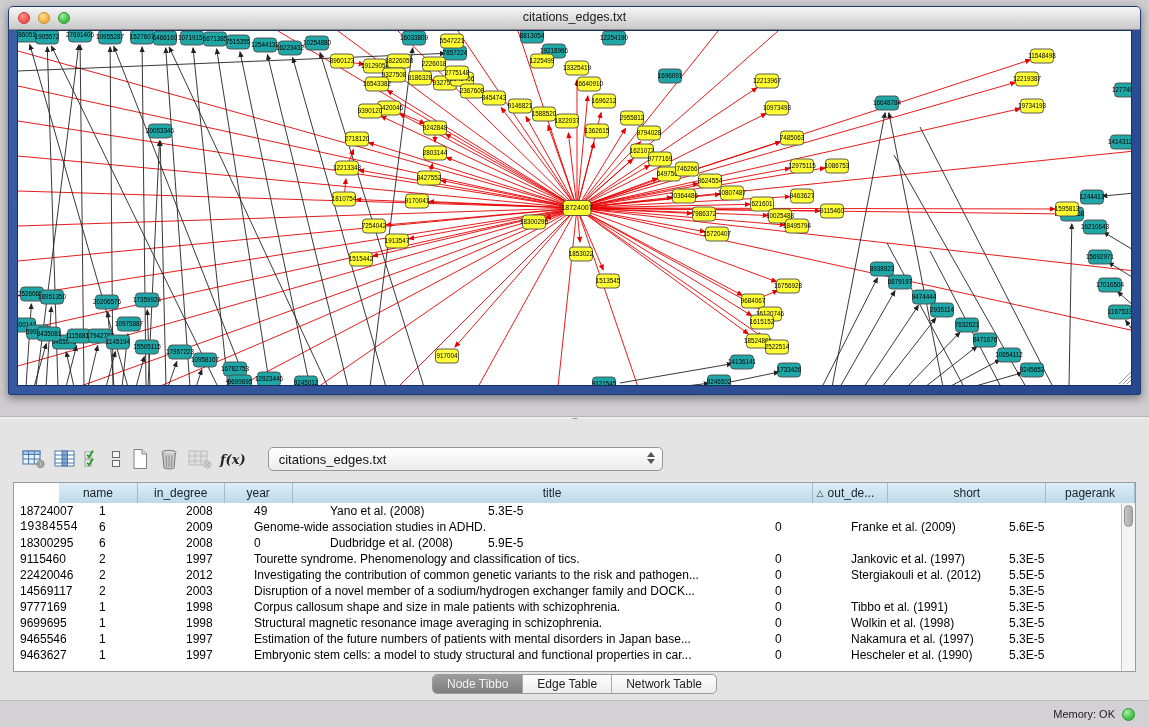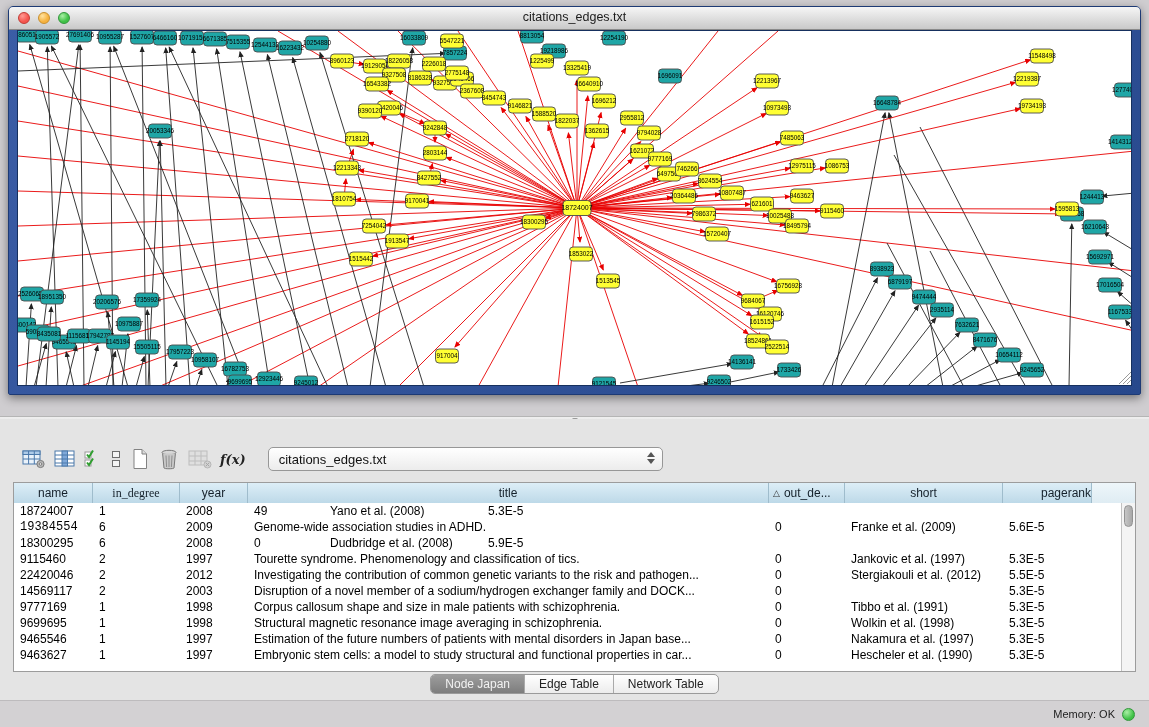--- a/index.html
+++ b/index.html
@@ -61,21 +61,21 @@
     border:1px solid #979797;border-radius:5px;
     background:linear-gradient(#ffffff,#ececec);
     display:flex;align-items:center;padding:0 24px 0 10px;font-size:13px;color:#111;
   }
   .combo .steppers{position:absolute;right:7px;top:4px;display:flex;flex-direction:column;gap:2px;}
   .combo .tri-up{width:0;height:0;border-left:4px solid transparent;border-right:4px solid transparent;border-bottom:5px solid #555;}
   .combo .tri-down{width:0;height:0;border-left:4px solid transparent;border-right:4px solid transparent;border-top:5px solid #555;}
   
   .table-wrap{
     position:absolute;left:13px;right:13px;top:63px;height:190px;box-sizing:border-box;
-    background:#fff;border:1px solid #9c9c9c;overflow:hidden;
+    background:#fff;border:1px solid #9c9c9c;overflow:hidden;padding-left:45px;
   }
   .thead{display:flex;height:20px;background:linear-gradient(#ddeef7,#bdd9e8);
     border-bottom:1px solid #8fb0c4;font-size:12px;color:#15212b;}
   .th{box-sizing:border-box;border-right:1px solid #9fbccc;display:flex;align-items:center;
     justify-content:center;white-space:nowrap;overflow:hidden;}
   .th.left{justify-content:flex-start;padding-left:4px;}
   .th .sortg{font-size:9px;margin-right:4px;color:#333;}
   .th-fill{flex:1;background:linear-gradient(#eef6fa,#dfecf3);}
   .tbody{position:absolute;left:0;right:14px;top:20px;bottom:0;overflow:hidden;background:#fff;}
   .tr{display:flex;height:16px;line-height:16px;font-size:12px;color:#000;}
@@ -899,37 +899,37 @@
             <span class="tri-down"></span>
         </span>
       </div>
     </div>
 
     <div class="table-wrap">
       <div class="thead" id="thead">
           <div class="th" style="width: 79px;">
             <span>name</span>
           </div>
-          <div class="th" style="width: 87px; font-family: Liberation Serif, serif;">
+          <div class="th" style="width: 87px;">
             <span>in_degree</span>
           </div>
           <div class="th" style="width: 68px;">
             <span>year</span>
           </div>
           <div class="th" style="width: 521px;">
             <span>title</span>
           </div>
           <div class="th left" style="width: 76px;">
             <span class="sortg">△</span>
             <span>out_de...</span>
           </div>
           <div class="th" style="width: 158px;">
             <span>short</span>
           </div>
-          <div class="th" style="width: 89px; justify-content: flex-end;">
+          <div class="th" style="width: 89px;">
             <span>pagerank</span>
           </div>
           <div class="th-fill"></div>
         </div>
       <div class="tbody" id="tbody">
           <div class="tr">
             <div class="td" style="width: 79px;">18724007</div>
             <div class="td" style="width: 87px;">1</div>
             <div class="td" style="width: 68px;">2008</div>
             <div class="td" style="width: 76px;">49</div>
@@ -1017,21 +1017,21 @@
             <div class="td" style="width: 89px;">5.3E-5</div>
           </div>
         </div>
       <div class="vscroll">
         <div class="vthumb"></div>
       </div>
     </div>
 
     <div class="tabbar">
       <div class="segments" id="segments">
-          <div class="seg selected">Node Japan</div>
+          <div class="seg selected">Node Tibbo</div>
           <div class="seg">Edge Table</div>
           <div class="seg">Network Table</div>
         </div>
     </div>
   </div>
 
   <div class="status-bar">
     <span>Memory: OK</span>
     <span class="memdot" style="border-color: rgb(47, 151, 57);"></span>
   </div>

